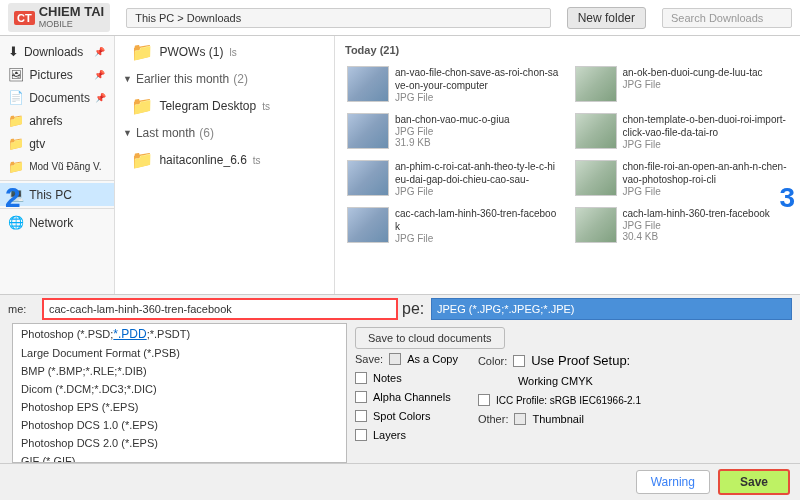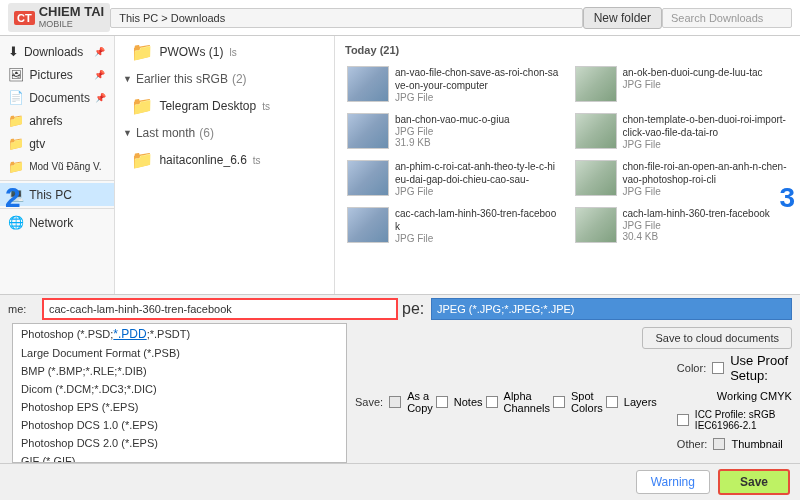--- a/index.html
+++ b/index.html
@@ -5,21 +5,21 @@
     * { box-sizing: border-box; margin: 0; padding: 0; font-family: 'Segoe UI', Arial, sans-serif; font-size: 12px; }
     body { width: 800px; height: 500px; overflow: hidden; background: #f0f0f0; display: flex; flex-direction: column; }
 
     
     .header-bar {
       background: #fff;
       border-bottom: 1px solid #ccc;
       padding: 4px 8px;
       display: flex;
       align-items: center;
-      gap: 0;
+      gap: 16px;
       height: 36px;
     }
     .logo-area {
       display: flex;
       align-items: center;
       background: #e8e8e8;
       padding: 2px 6px;
       border-radius: 3px;
       gap: 4px;
     }
@@ -298,21 +298,21 @@
         <div class="tree-item">
           <span style="color:#f5c842; font-size:18px;">📁</span>
           <span>PWOWs (1)</span>
           <span style="color:#888; font-size:10px;">ls</span>
         </div>
       </div>
 
       <div class="tree-section">
         <div class="tree-header">
           <span style="font-size:9px;">▼</span>
-          <span>Earlier this sRGB</span>
+          <span>Earlier this month</span>
           <span class="count">(2)</span>
         </div>
         <div class="tree-item">
           <span style="color:#f5c842; font-size:18px;">📁</span>
           <span>Telegram Desktop</span>
           <span style="color:#888; font-size:10px;">ts</span>
         </div>
       </div>
 
       <div class="tree-section">
@@ -445,25 +445,25 @@
         <div class="dropdown-list-item">BMP (*.BMP;*.RLE;*.DIB)</div>
         <div class="dropdown-list-item">Dicom (*.DCM;*.DC3;*.DIC)</div>
         <div class="dropdown-list-item">Photoshop EPS (*.EPS)</div>
         <div class="dropdown-list-item">Photoshop DCS 1.0 (*.EPS)</div>
         <div class="dropdown-list-item">Photoshop DCS 2.0 (*.EPS)</div>
         <div class="dropdown-list-item">GIF (*.GIF)</div>
 
       </div>
 
       <div style="flex:1; padding:4px 8px; display:flex; flex-direction:column; gap:2px;">
-        <div style="display:flex; align-items:center; justify-content:flex-end; margin-bottom:2px;">
+        <div style="display:flex; align-items:center; justify-content:flex-start; margin-bottom:2px;">
           <button class="btn-cloud">Save to cloud documents</button>
         </div>
         <div style="display:flex; gap:20px;">
-          <div style="display:flex; flex-direction:row; gap:3px;">
+          <div style="display:flex; flex-direction:column; gap:3px;">
             <div class="option-row">
               <span style="font-size:11px; color:#333;">Save:</span>
               <div class="option-checkbox checked"></div>
               <span style="font-size:11px;">As a Copy</span>
             </div>
             <div class="option-row">
               <div class="option-checkbox"></div>
               <span style="font-size:11px;">Notes</span>
             </div>
             <div class="option-row">

